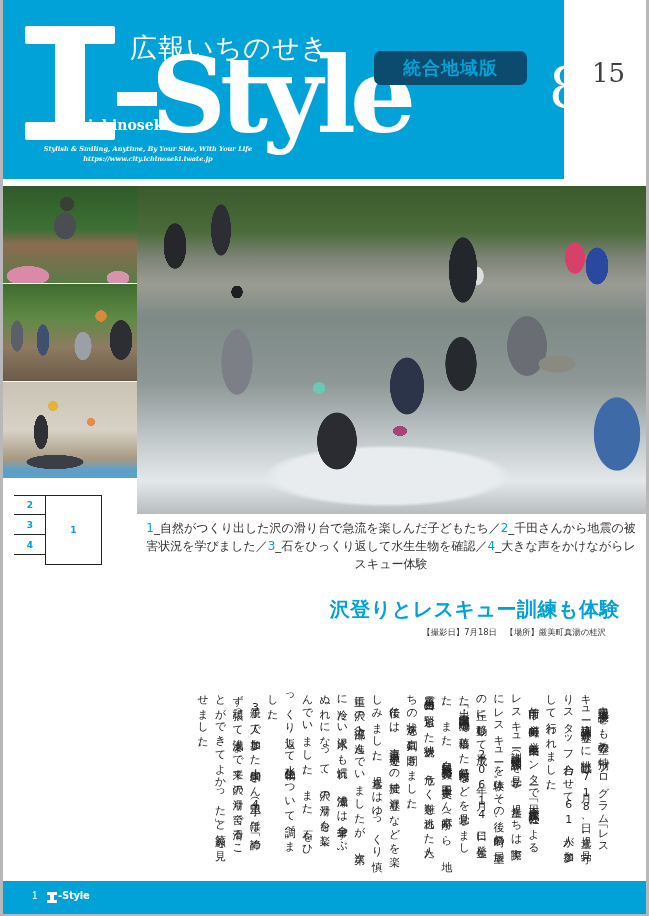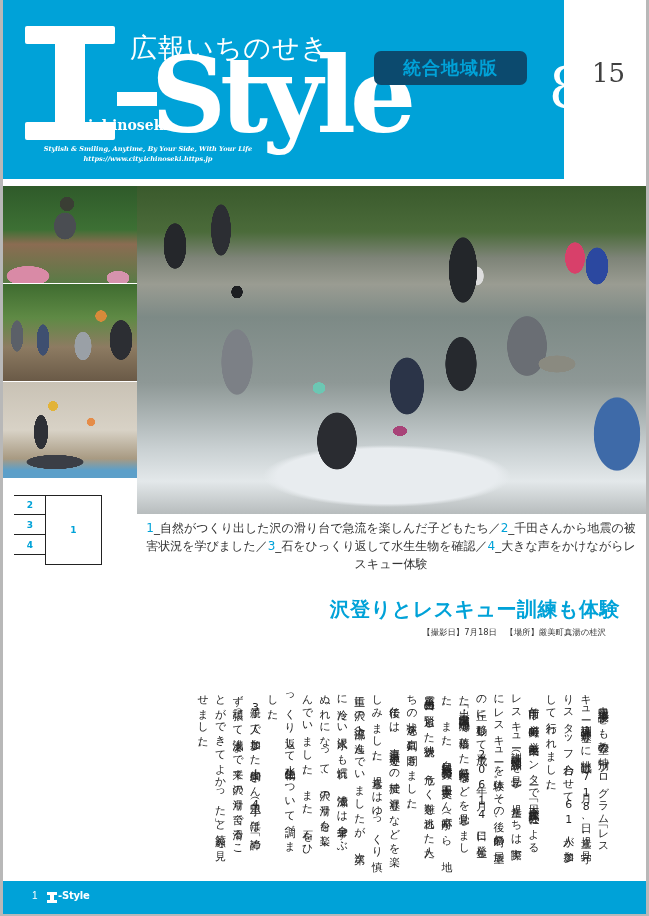--- a/index.html
+++ b/index.html
@@ -113,21 +113,21 @@
     <div class="bar-top"></div>
       <div class="stem"></div>
       <div class="bar-bot"></div>
   </div>
   <div class="logo-dash"></div>
   <div class="logo-style">Style</div>
   <div class="logo-ichinoseki">ichinoseki</div>
   <div class="kouhou-title">広報いちのせき</div>
   <div class="tagline">
     <div>Stylish &amp; Smiling, Anytime, By Your Side, With Your Life</div>
-    <div>https://www.city.ichinoseki.https.jp</div>
+    <div>https://www.city.ichinoseki.iwate.jp</div>
   </div>
 
   <div class="edition-badge">
     <span>統合地域版</span>
   </div>
 
   <div class="date-month">8</div>
   <div class="date-dot"></div>
   <div class="date-day">15</div>
   <div class="issue-month">August</div>

